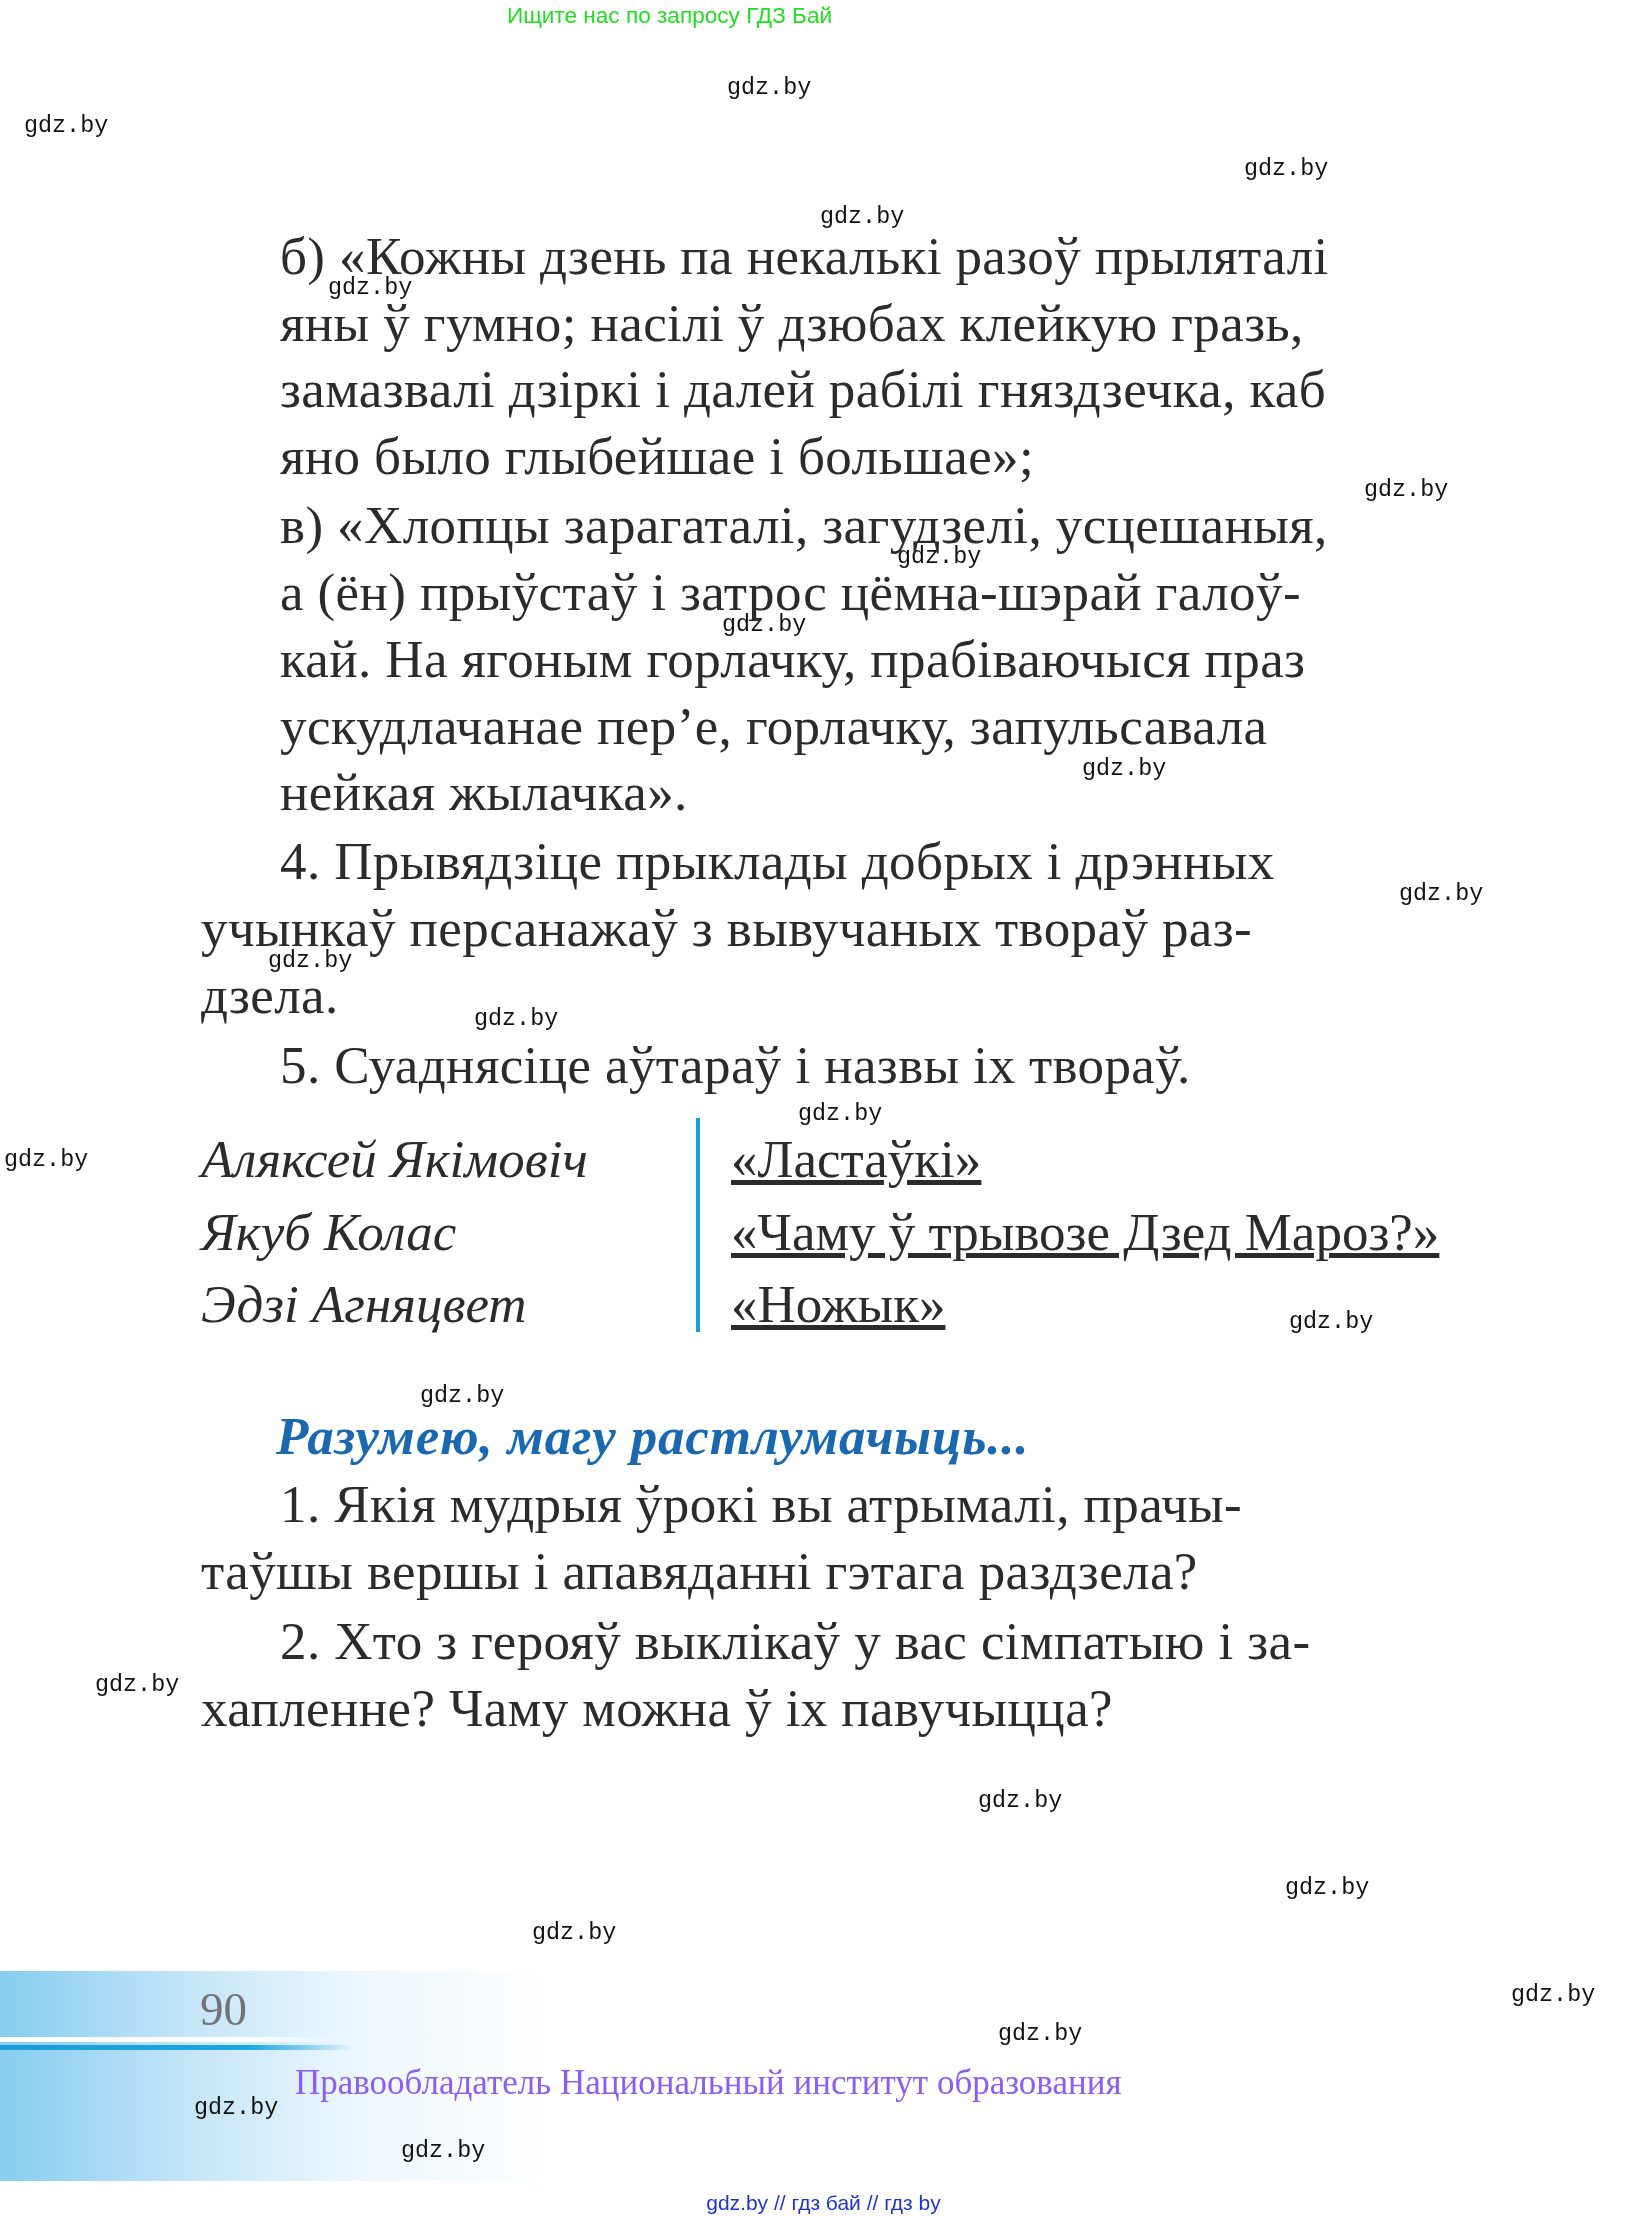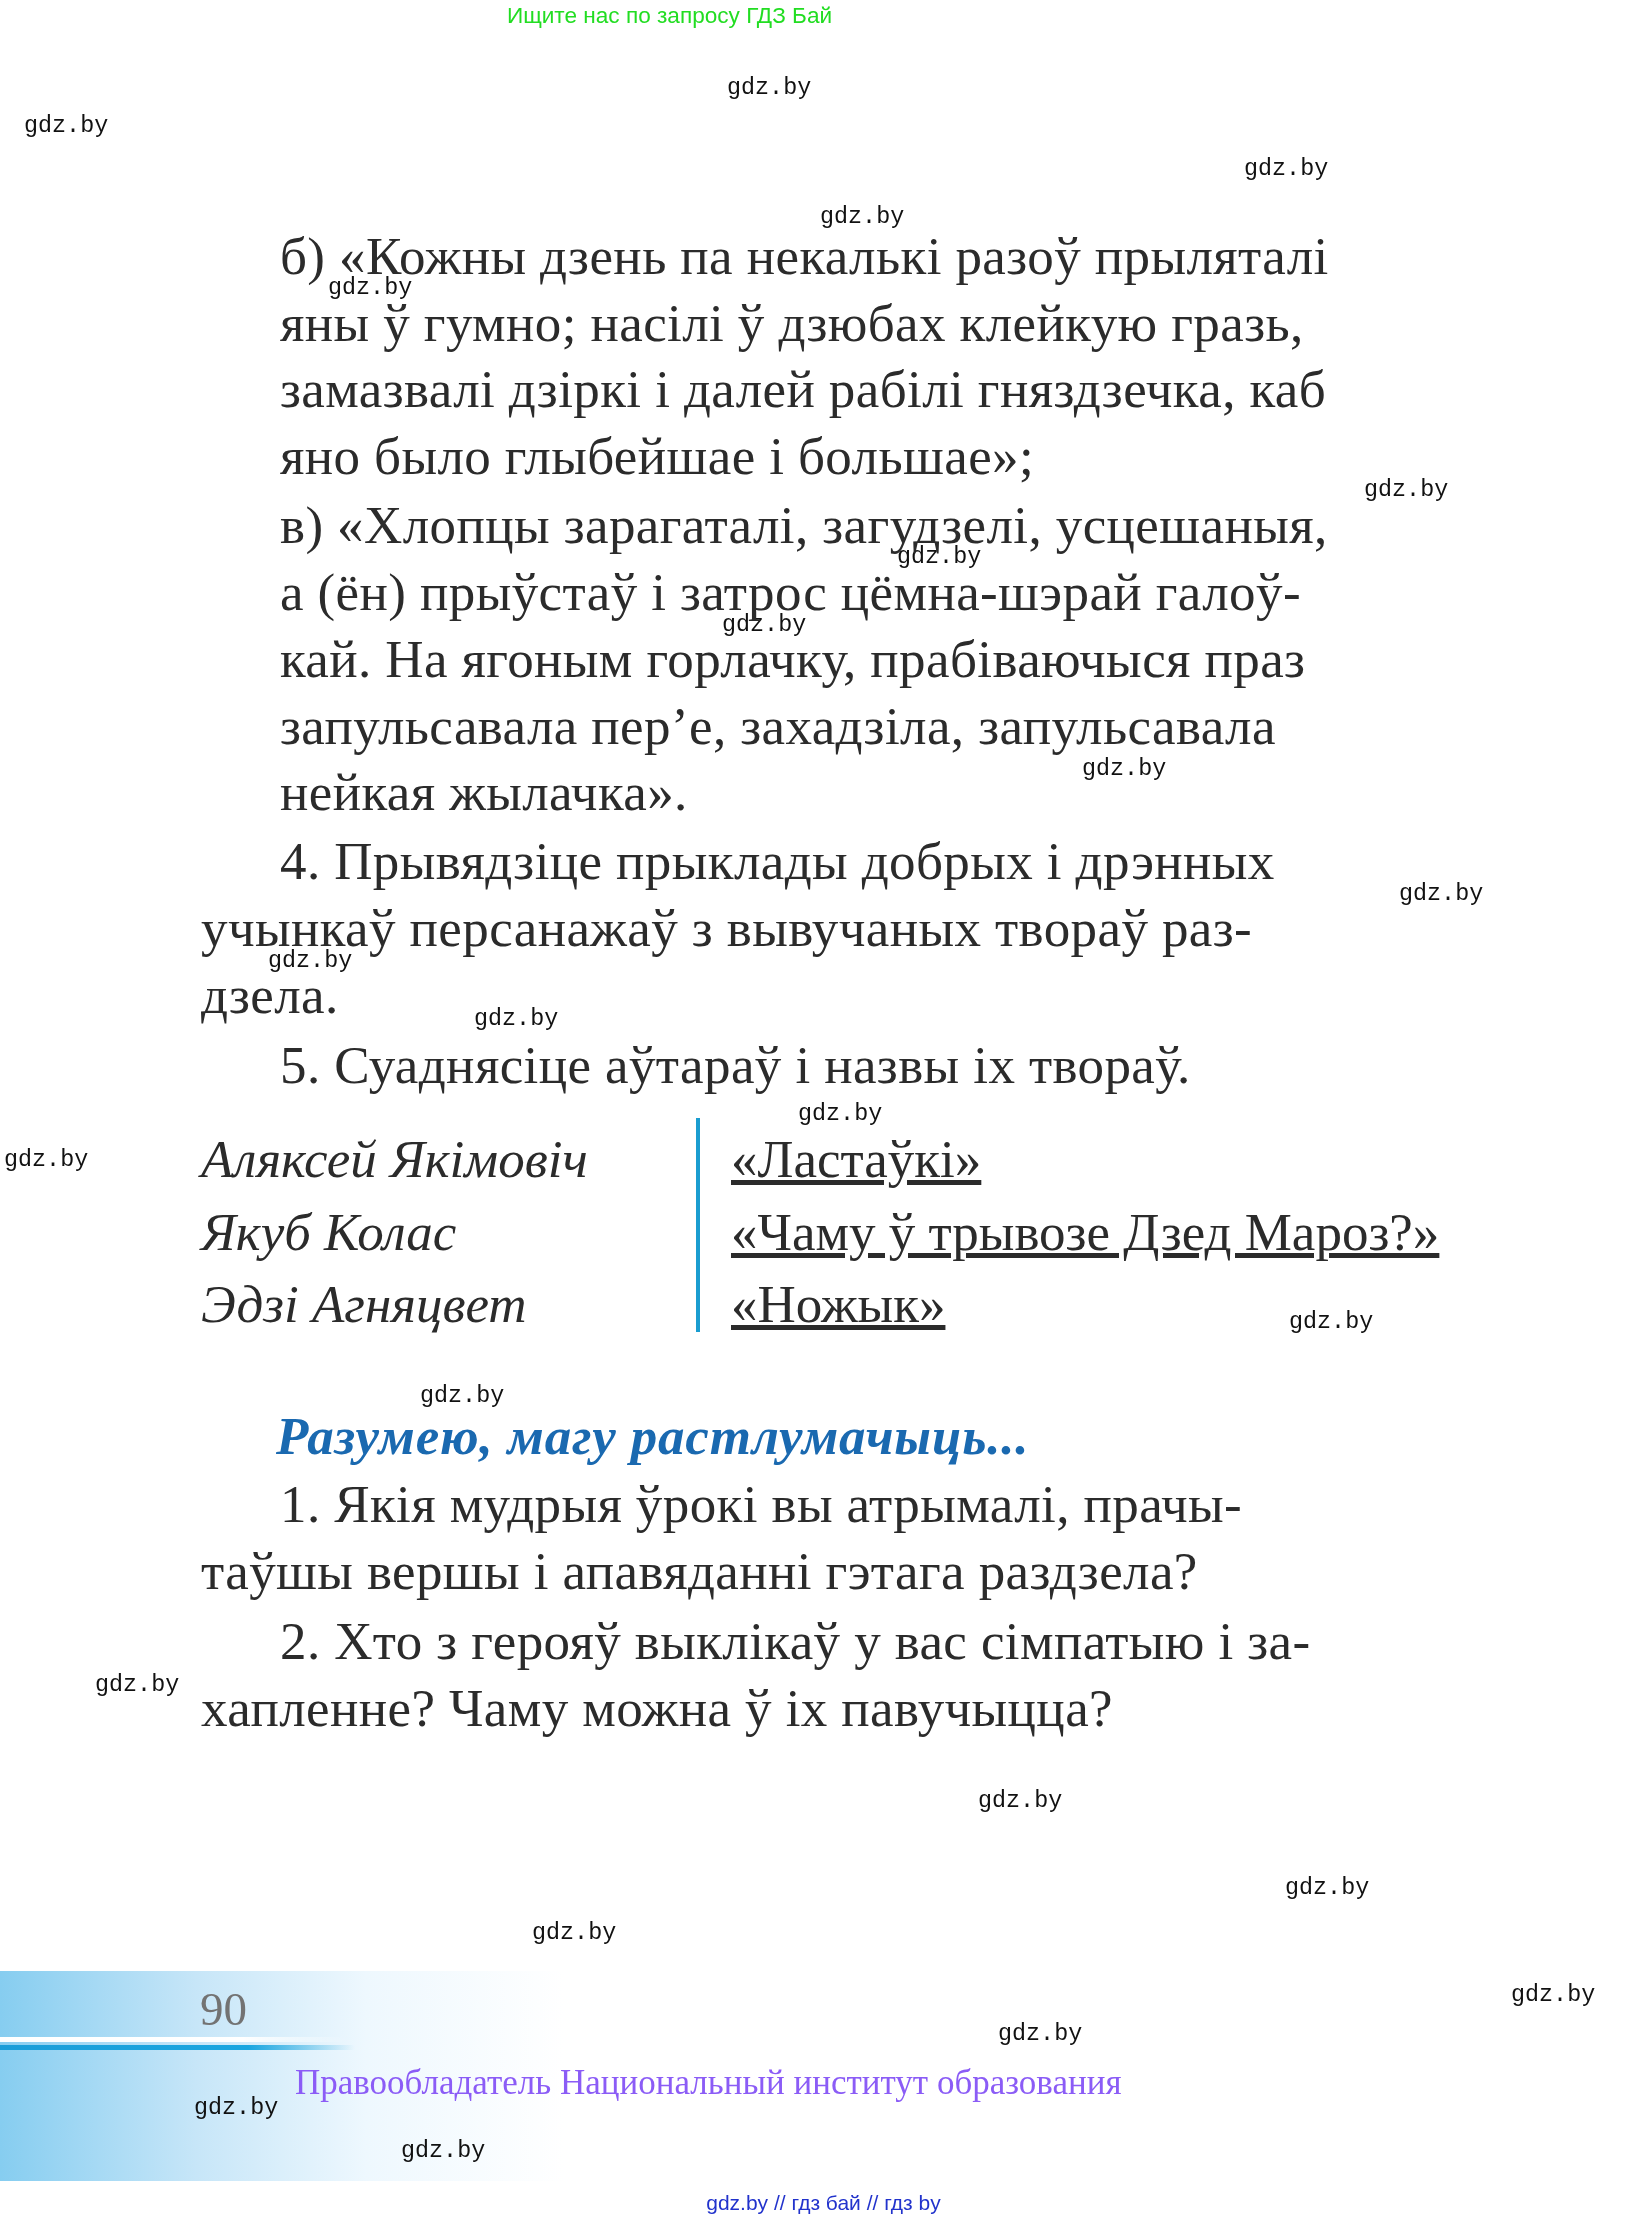--- a/index.html
+++ b/index.html
@@ -64,21 +64,21 @@
   <div class="body-line" style="left:280px;top:230px">б) «Кожны дзень па некалькі разоў прыляталі</div>
   <div class="body-line" style="left:280px;top:297px">яны ў гумно; насілі ў дзюбах клейкую гразь,</div>
   <div class="body-line" style="left:280px;top:363px">замазвалі дзіркі і далей рабілі гняздзечка, каб</div>
   <div class="body-line" style="left:280px;top:430px">яно было глыбейшае і большае»;</div>
 </div>
 
 <div>
   <div class="body-line" style="left:280px;top:499px">в) «Хлопцы зарагаталі, загудзелі, усцешаныя,</div>
   <div class="body-line" style="left:280px;top:566px">а (ён) прыўстаў і затрос цёмна-шэрай галоў-</div>
   <div class="body-line" style="left:280px;top:633px">кай. На ягоным горлачку, прабіваючыся праз</div>
-  <div class="body-line" style="left:280px;top:700px">запульсавала пер’е, захадзіла, запульсавала</div>
+  <div class="body-line" style="left:280px;top:700px">ускудлачанае пер’е, горлачку, запульсавала</div>
   <div class="body-line" style="left:280px;top:766px">нейкая жылачка».</div>
 </div>
 
 <div>
   <div class="body-line" style="left:280px;top:835px">4. Прывядзіце прыклады добрых і дрэнных</div>
   <div class="body-line" style="left:201px;top:902px">учынкаў персанажаў з вывучаных твораў раз-</div>
   <div class="body-line" style="left:201px;top:969px">дзела.</div>
 </div>
 
 <div>

